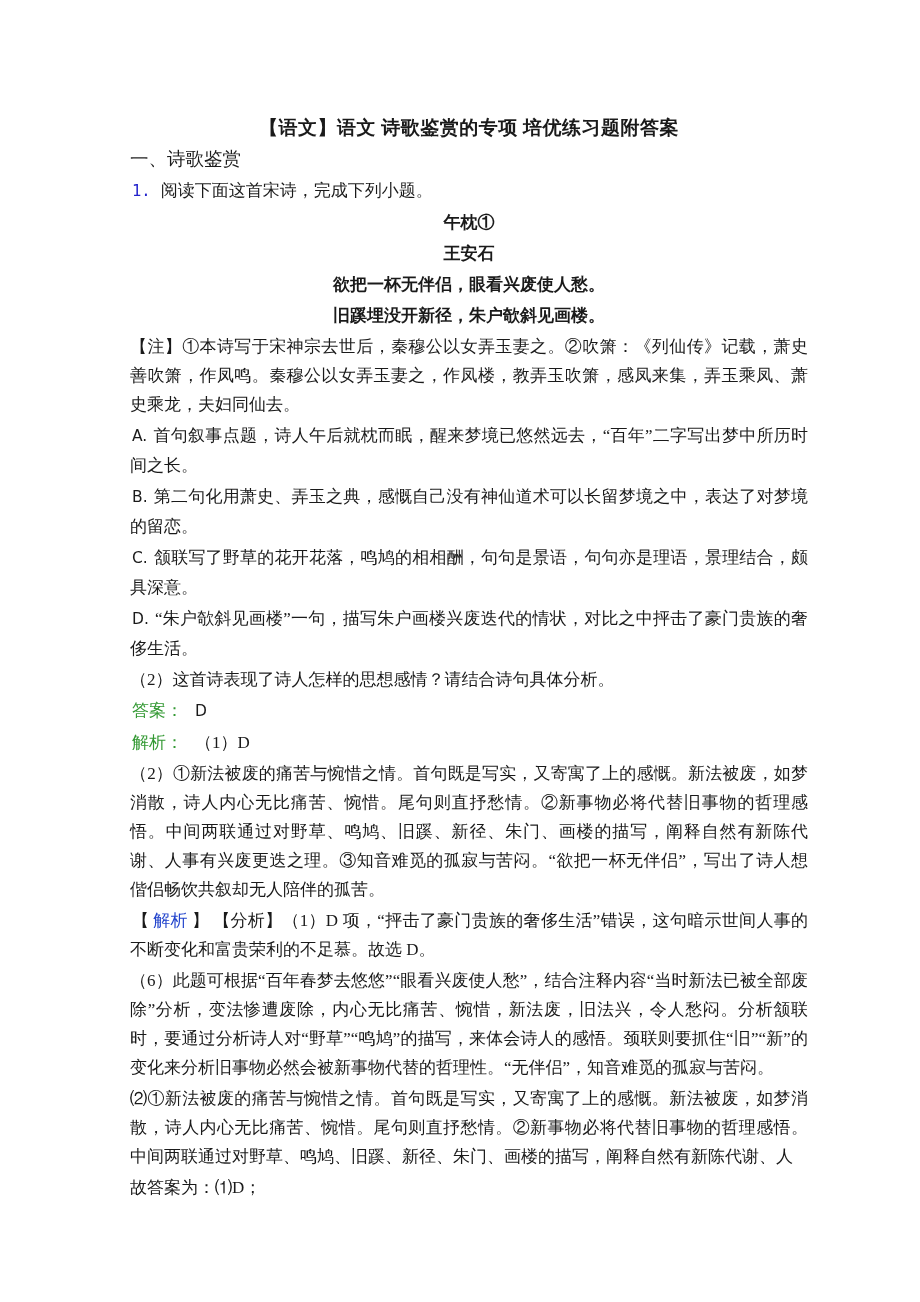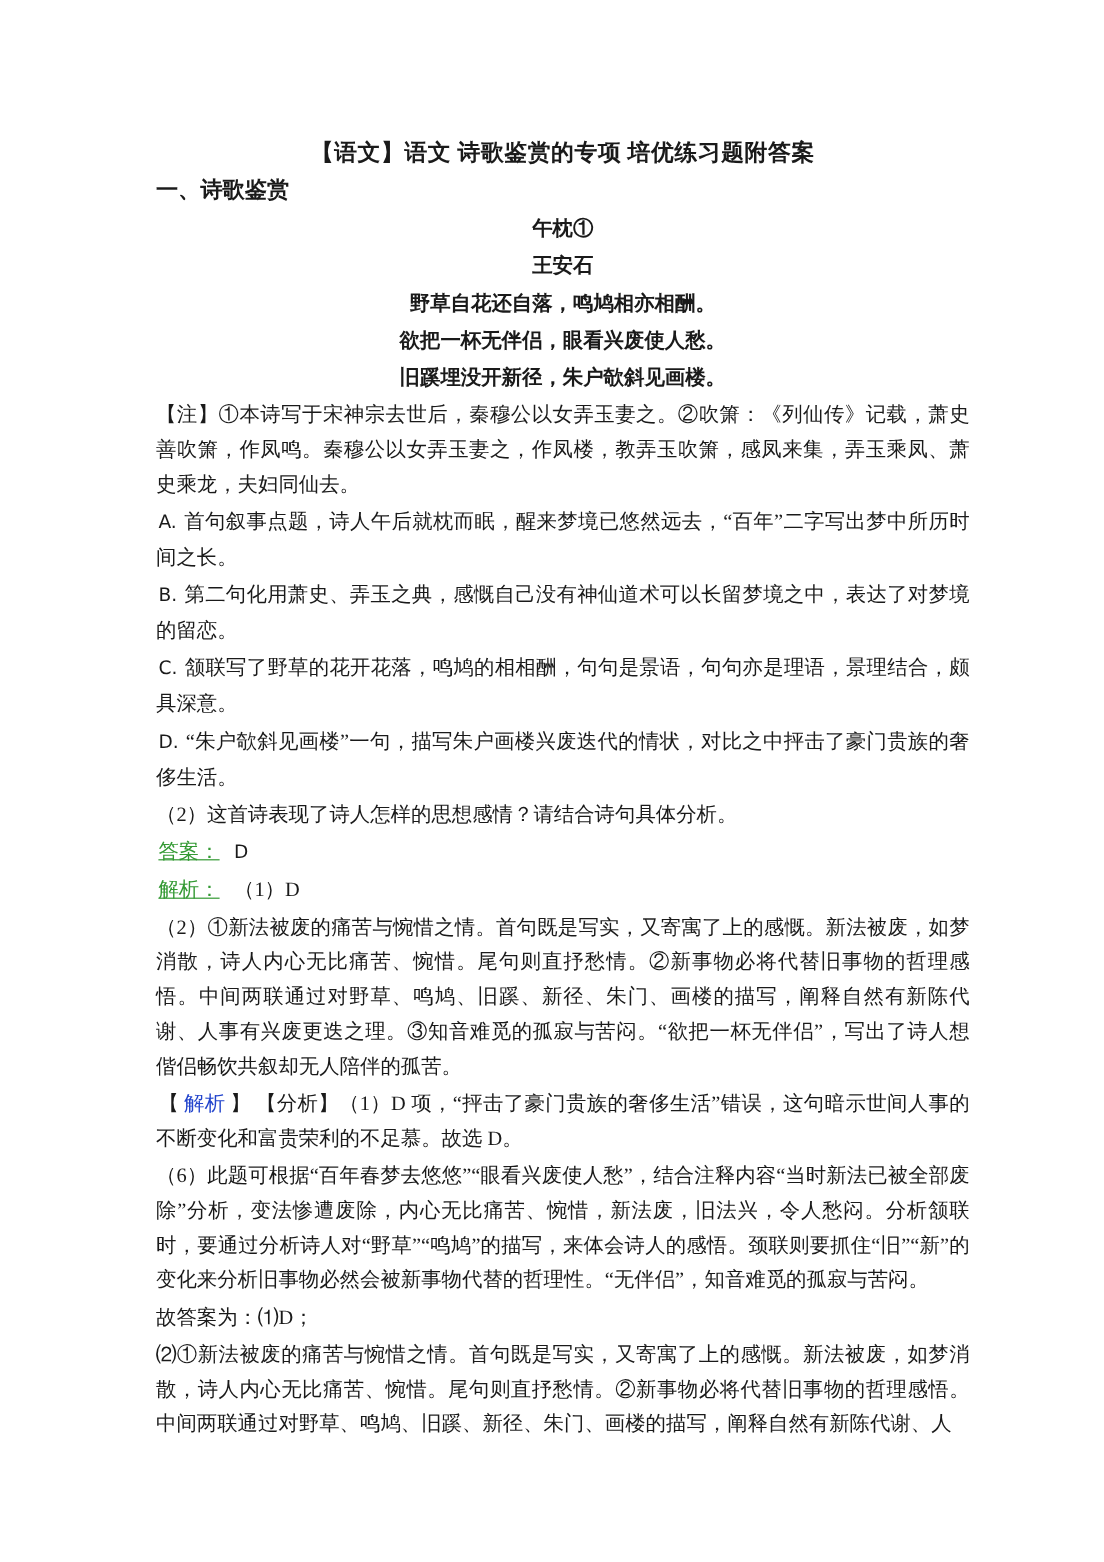--- a/index.html
+++ b/index.html
@@ -27,21 +27,21 @@
   }
   .doc-title {
     font-size: 19px;
     font-weight: bold;
     text-align: center;
     line-height: 29px;
     letter-spacing: 0.5px;
   }
   .section-heading {
     font-size: 18.5px;
-    font-weight: bold;
+    font-weight: normal;
     text-align: left;
     line-height: 30px;
   }
   .para {
     font-size: 17px;
     line-height: 29px;
     text-align: justify;
     text-justify: inter-character;
   }
   .poem-line {
@@ -49,21 +49,21 @@
     line-height: 29px;
     text-align: center;
     font-weight: bold;
   }
   .num-blue {
     color: var(--accent-blue);
     font-family: "DejaVu Sans Mono", "Liberation Mono", monospace;
     font-size: 15.5px;
     margin-right: 8px;
   }
-  .green-label { color: var(--accent-green); margin-right: 10px; text-decoration: underline; }
+  .green-label { color: var(--accent-green); margin-right: 10px; }
   .blue-word { color: var(--link-blue); }
   .latin {
     font-family: "DejaVu Sans", "Liberation Sans", sans-serif;
     font-size: 15.5px;
   }
   .opt-label {
     font-family: "DejaVu Sans", "Liberation Sans", sans-serif;
     font-size: 15.5px;
     margin-right: 4px;
   }
@@ -71,25 +71,25 @@
 </head>
 <body>
 
 <div class="page">
   <div class="content">
 
     <h1 class="doc-title">【语文】语文 诗歌鉴赏的专项 培优练习题附答案</h1>
 
     <h2 class="section-heading">一、诗歌鉴赏</h2>
 
+    <p class="para"><span class="num-blue">1.</span><span>阅读下面这首宋诗，完成下列小题。</span></p>
 
     <div class="poem">
       <p class="poem-line">午枕①</p>
       <p class="poem-line">王安石</p>
-      <p class="poem-line">野草自花还自落，鸣鸠相亦相酬。</p>
       <p class="poem-line">欲把一杯无伴侣，眼看兴废使人愁。</p>
       <p class="poem-line">旧蹊埋没开新径，朱户欹斜见画楼。</p>
     </div>
 
     <p class="para">【注】①本诗写于宋神宗去世后，秦穆公以女弄玉妻之。②吹箫：《列仙传》记载，萧史善吹箫，作凤鸣。秦穆公以女弄玉妻之，作凤楼，教弄玉吹箫，感凤来集，弄玉乘凤、萧史乘龙，夫妇同仙去。</p>
 
 
     <p class="para"><span class="opt-label">A.</span><span>首句叙事点题，诗人午后就枕而眠，醒来梦境已悠然远去，“百年”二字写出梦中所历时间之长。</span></p>
 
     <p class="para"><span class="opt-label">B.</span><span>第二句化用萧史、弄玉之典，感慨自己没有神仙道术可以长留梦境之中，表达了对梦境的留恋。</span></p>
@@ -103,18 +103,18 @@
     <p class="para"><span class="green-label">答案：</span><span class="latin">D</span></p>
 
     <p class="para"><span class="green-label">解析：</span><span>（1）D</span></p>
 
     <p class="para">（2）①新法被废的痛苦与惋惜之情。首句既是写实，又寄寓了上的感慨。新法被废，如梦消散，诗人内心无比痛苦、惋惜。尾句则直抒愁情。②新事物必将代替旧事物的哲理感悟。中间两联通过对野草、鸣鸠、旧蹊、新径、朱门、画楼的描写，阐释自然有新陈代谢、人事有兴废更迭之理。③知音难觅的孤寂与苦闷。“欲把一杯无伴侣”，写出了诗人想偕侣畅饮共叙却无人陪伴的孤苦。</p>
 
     <p class="para"><span>【</span><span class="blue-word">解析</span><span>】</span><span>【分析】（1）D 项，“抨击了豪门贵族的奢侈生活”错误，这句暗示世间人事的不断变化和富贵荣利的不足慕。故选 D。</span></p>
 
     <p class="para">（6）此题可根据“百年春梦去悠悠”“眼看兴废使人愁”，结合注释内容“当时新法已被全部废除”分析，变法惨遭废除，内心无比痛苦、惋惜，新法废，旧法兴，令人愁闷。分析颔联时，要通过分析诗人对“野草”“鸣鸠”的描写，来体会诗人的感悟。颈联则要抓住“旧”“新”的变化来分析旧事物必然会被新事物代替的哲理性。“无伴侣”，知音难觅的孤寂与苦闷。</p>
 
+    <p class="para">⑵①新法被废的痛苦与惋惜之情。首句既是写实，又寄寓了上的感慨。新法被废，如梦消散，诗人内心无比痛苦、惋惜。尾句则直抒愁情。②新事物必将代替旧事物的哲理感悟。中间两联通过对野草、鸣鸠、旧蹊、新径、朱门、画楼的描写，阐释自然有新陈代谢、人</p>
+
     <p class="para">故答案为：⑴D；</p>
-
-    <p class="para">⑵①新法被废的痛苦与惋惜之情。首句既是写实，又寄寓了上的感慨。新法被废，如梦消散，诗人内心无比痛苦、惋惜。尾句则直抒愁情。②新事物必将代替旧事物的哲理感悟。中间两联通过对野草、鸣鸠、旧蹊、新径、朱门、画楼的描写，阐释自然有新陈代谢、人</p>
 
   </div>
 </div>
 
 </body></html>

